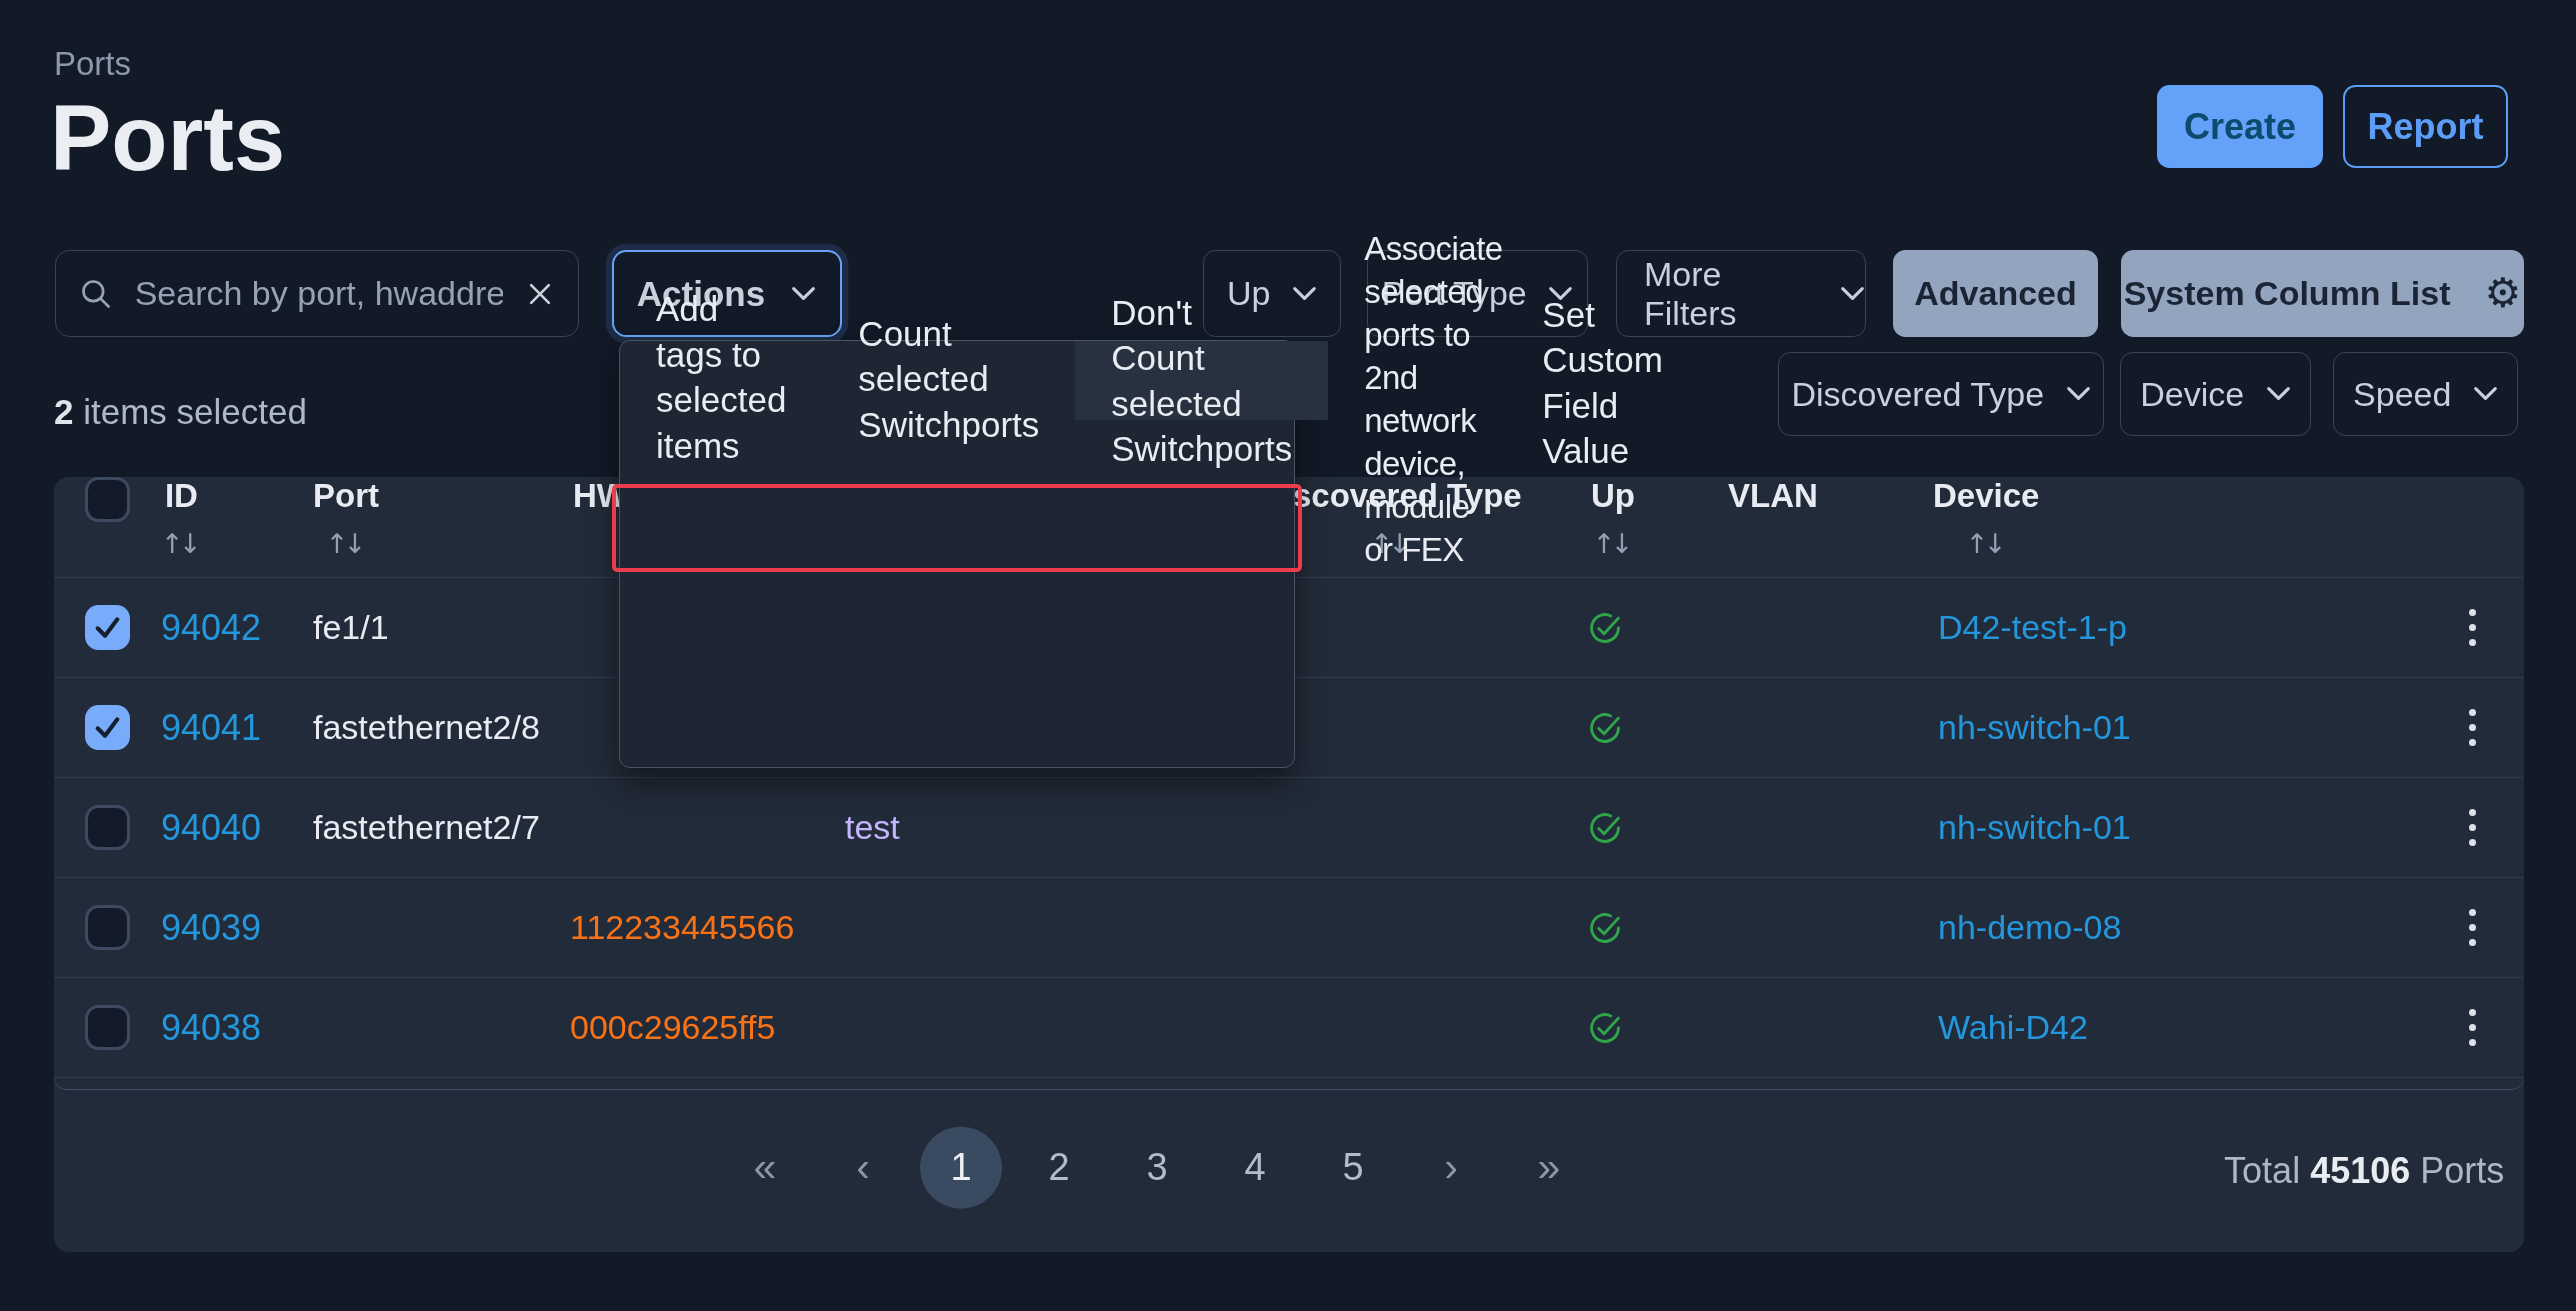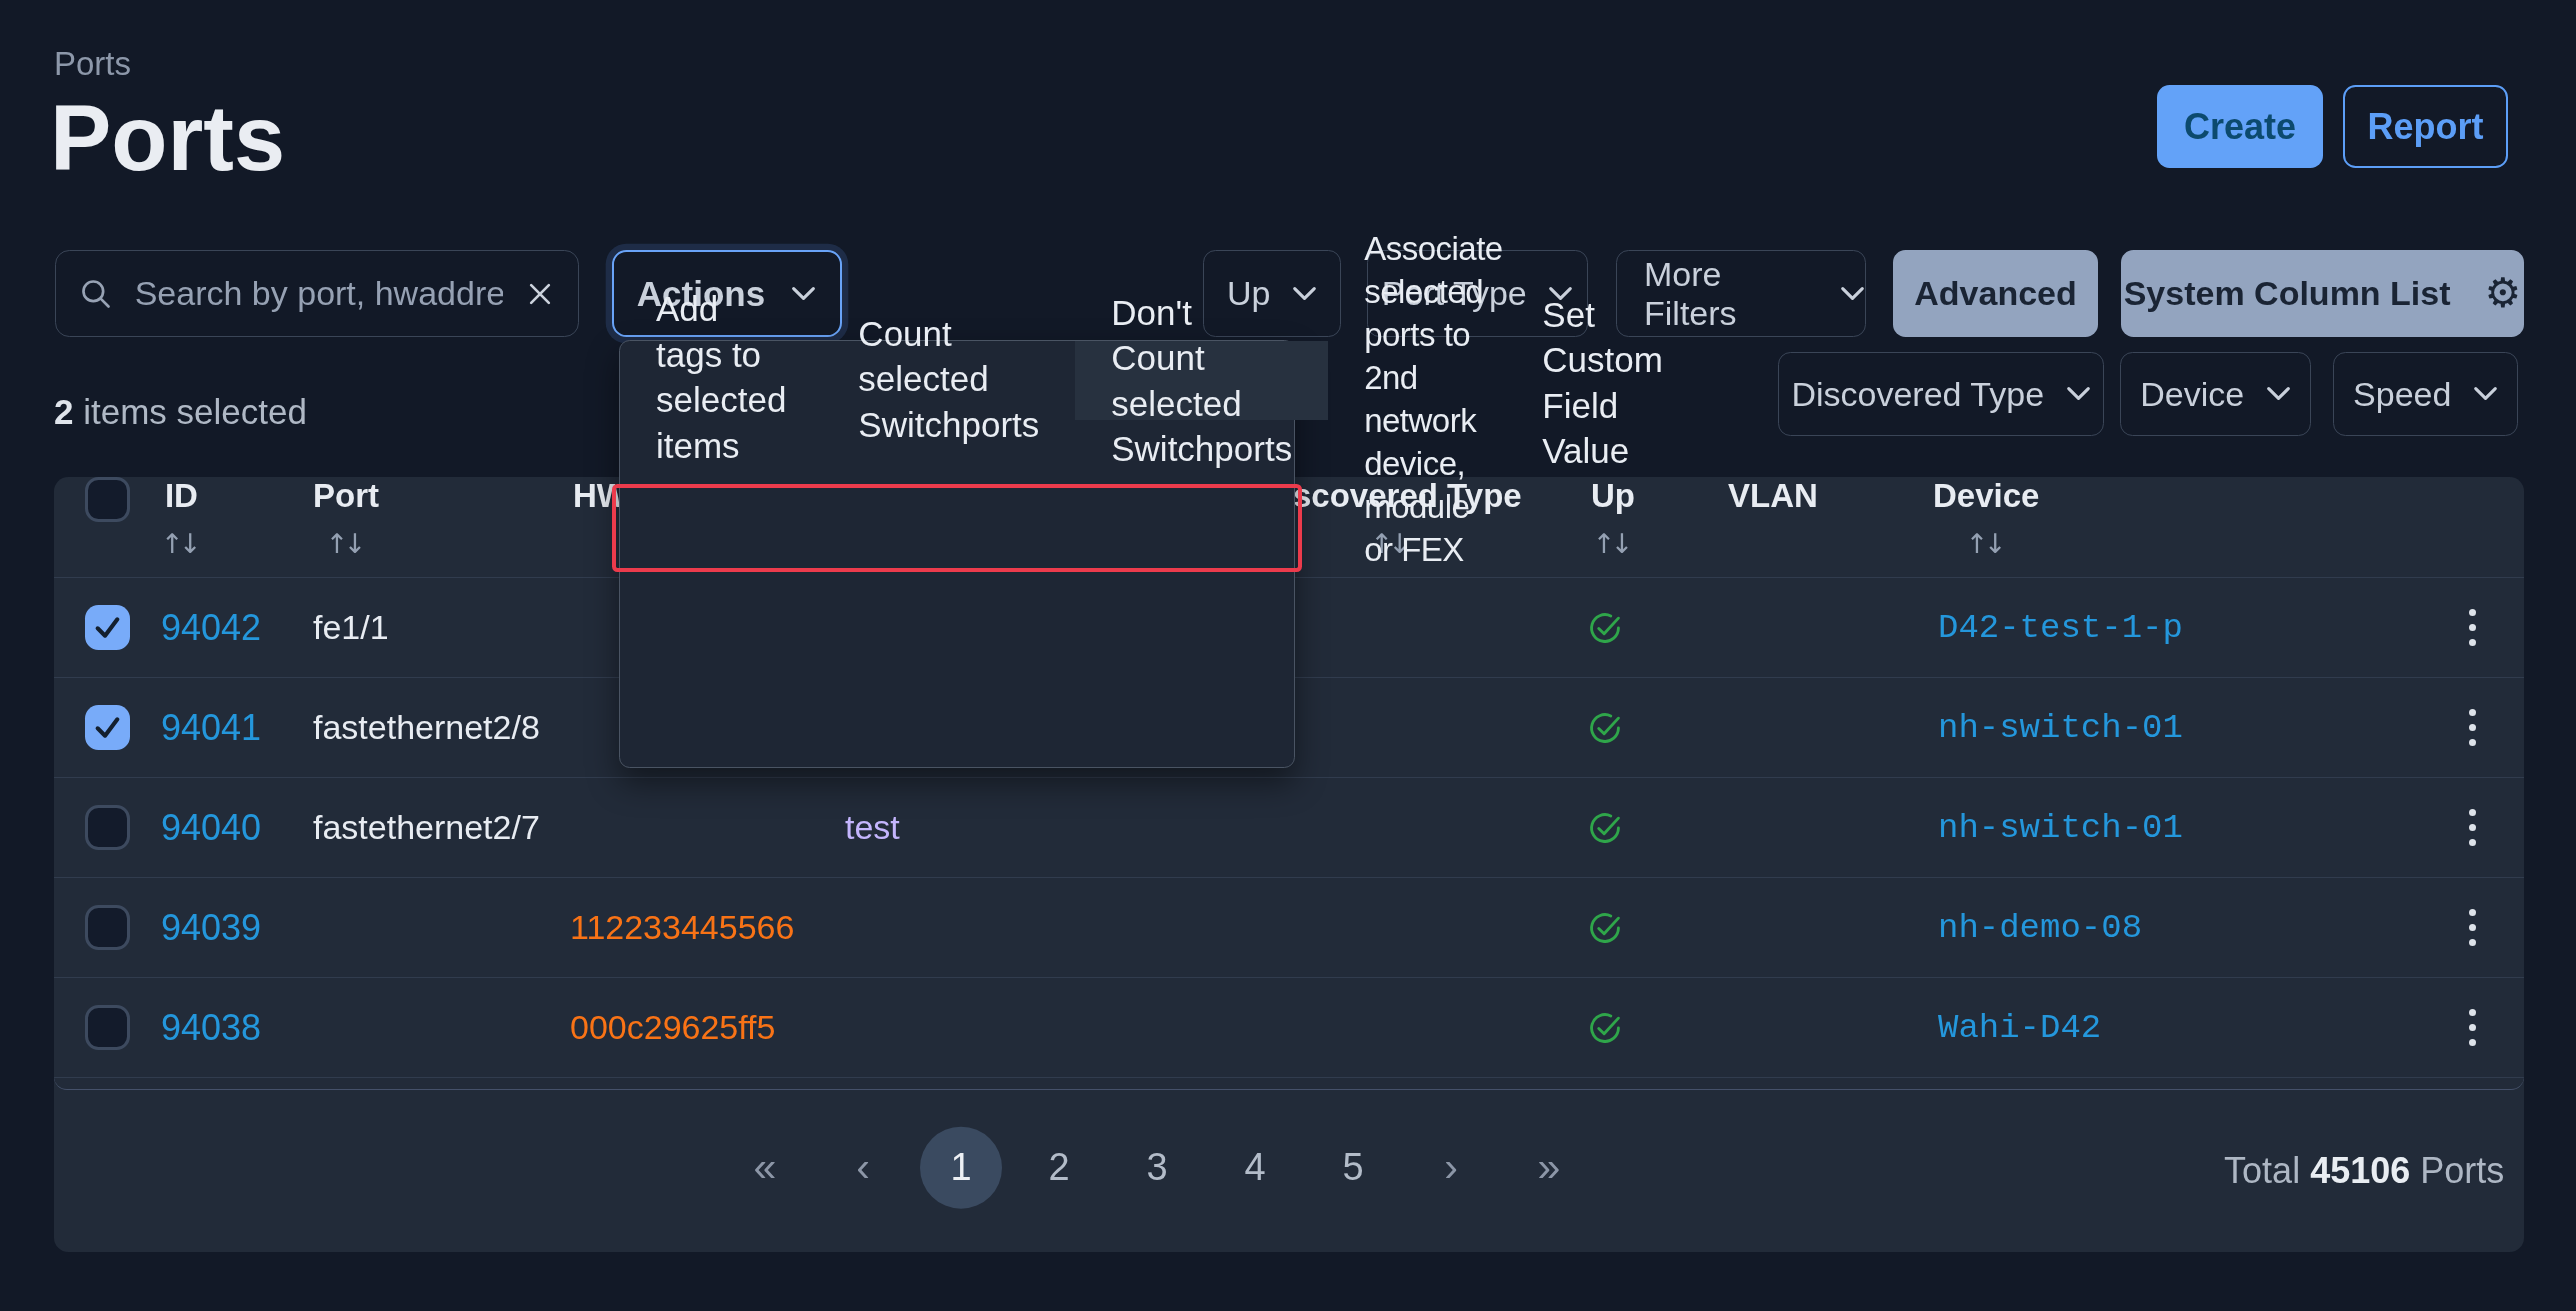--- a/index.html
+++ b/index.html
@@ -61,21 +61,21 @@
     font-weight:normal; padding-right:4.5px; }
   .h-cb{left:31px}.h-id{left:107px}.h-port{left:259px}.h-hw{left:519px}
   .h-disc{left:1206px}.h-up{left:1537px}.h-vlan{left:1674px}.h-device{left:1879px}
 
   .trow { position:relative; height:100px; border-top:0.9px solid #313C4E; }
   .cell { position:absolute; top:0; height:100%; display:flex; align-items:center; white-space:nowrap; }
   .c-cb{left:31px} .c-id{left:107px; font-size:36px; color:#2497DC; cursor:pointer;}
   .c-port{left:259px; font-size:34px; color:#E8ECF2}
   .c-hw{left:516px; font-size:34px; color:#f97316}
   .c-desc{left:791px; font-size:34px; color:#c4b5fd}
-  .c-up{left:1534px} .c-device{left:1884px; font-size:34px; color:#2497DC; cursor:pointer;font-family:Liberation Mono, monospace;}
+  .c-up{left:1534px} .c-device{left:1884px; font-size:34px; color:#2497DC; cursor:pointer;}
   .c-kebab{left:2404px}
 
   .cb { width:45px; height:45px; border-radius:13.4px; border:3.6px solid #3D4A5F; background:#131B2B;
     display:flex; align-items:center; justify-content:center; cursor:pointer; }
   .cb svg { display:none; }
   .cb.checked { background:#78ABF9; border:none; }
   .cb.checked svg { display:block; }
 
   .kebab { display:flex; flex-direction:column; gap:8px; padding:10.7px; cursor:pointer; }
   .kebab .dot { width:7.2px; height:7.2px; border-radius:50%; background:#DDE2E9; }

